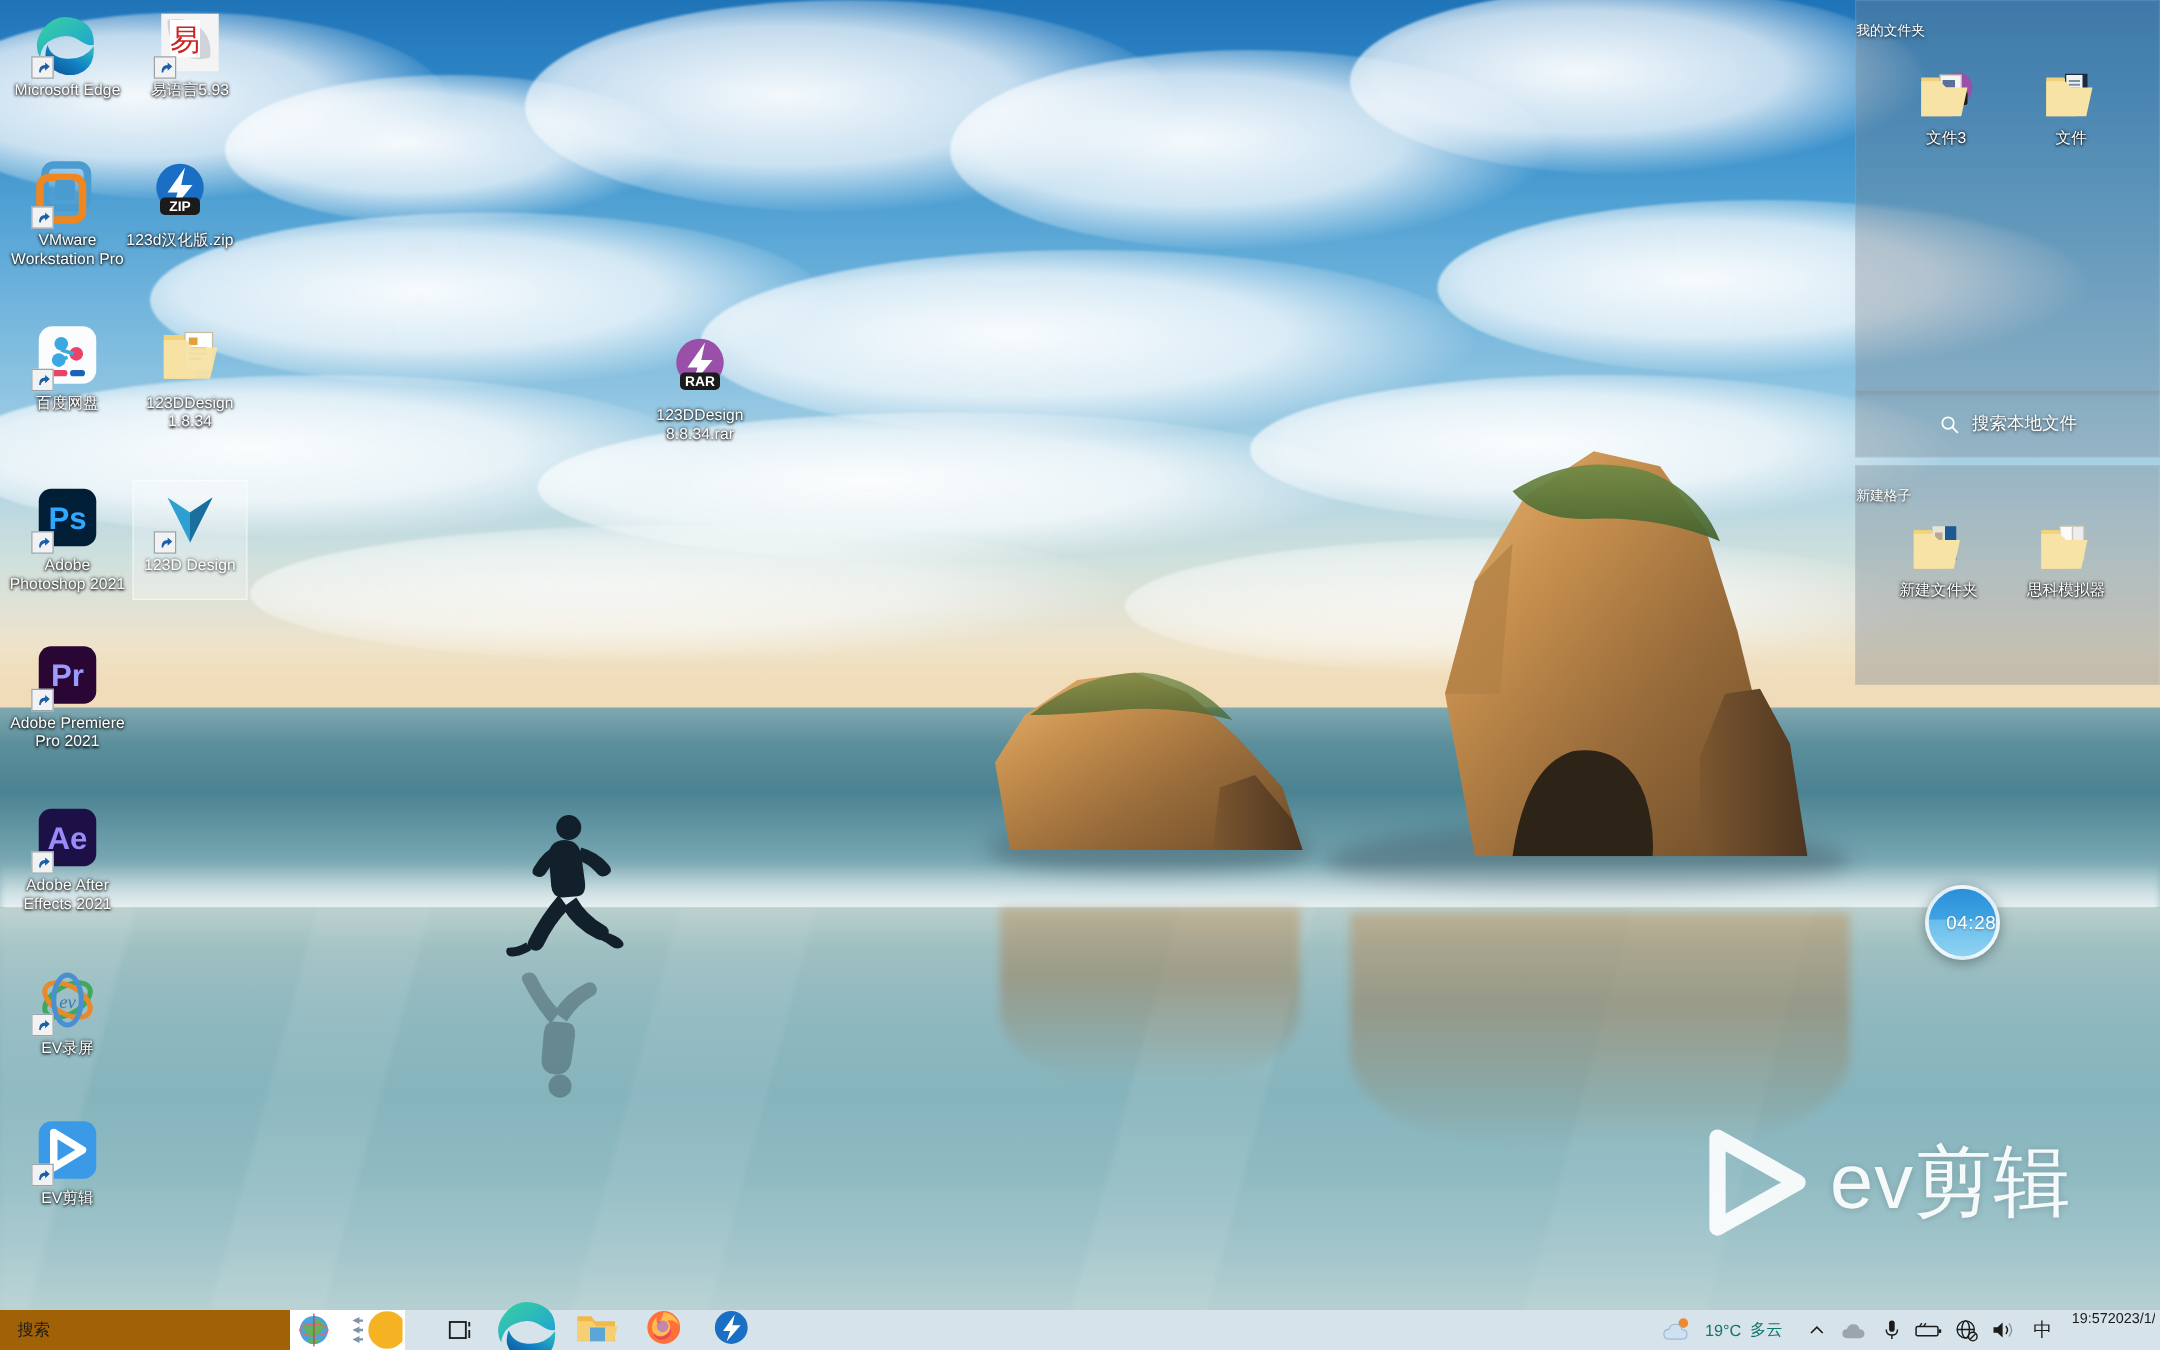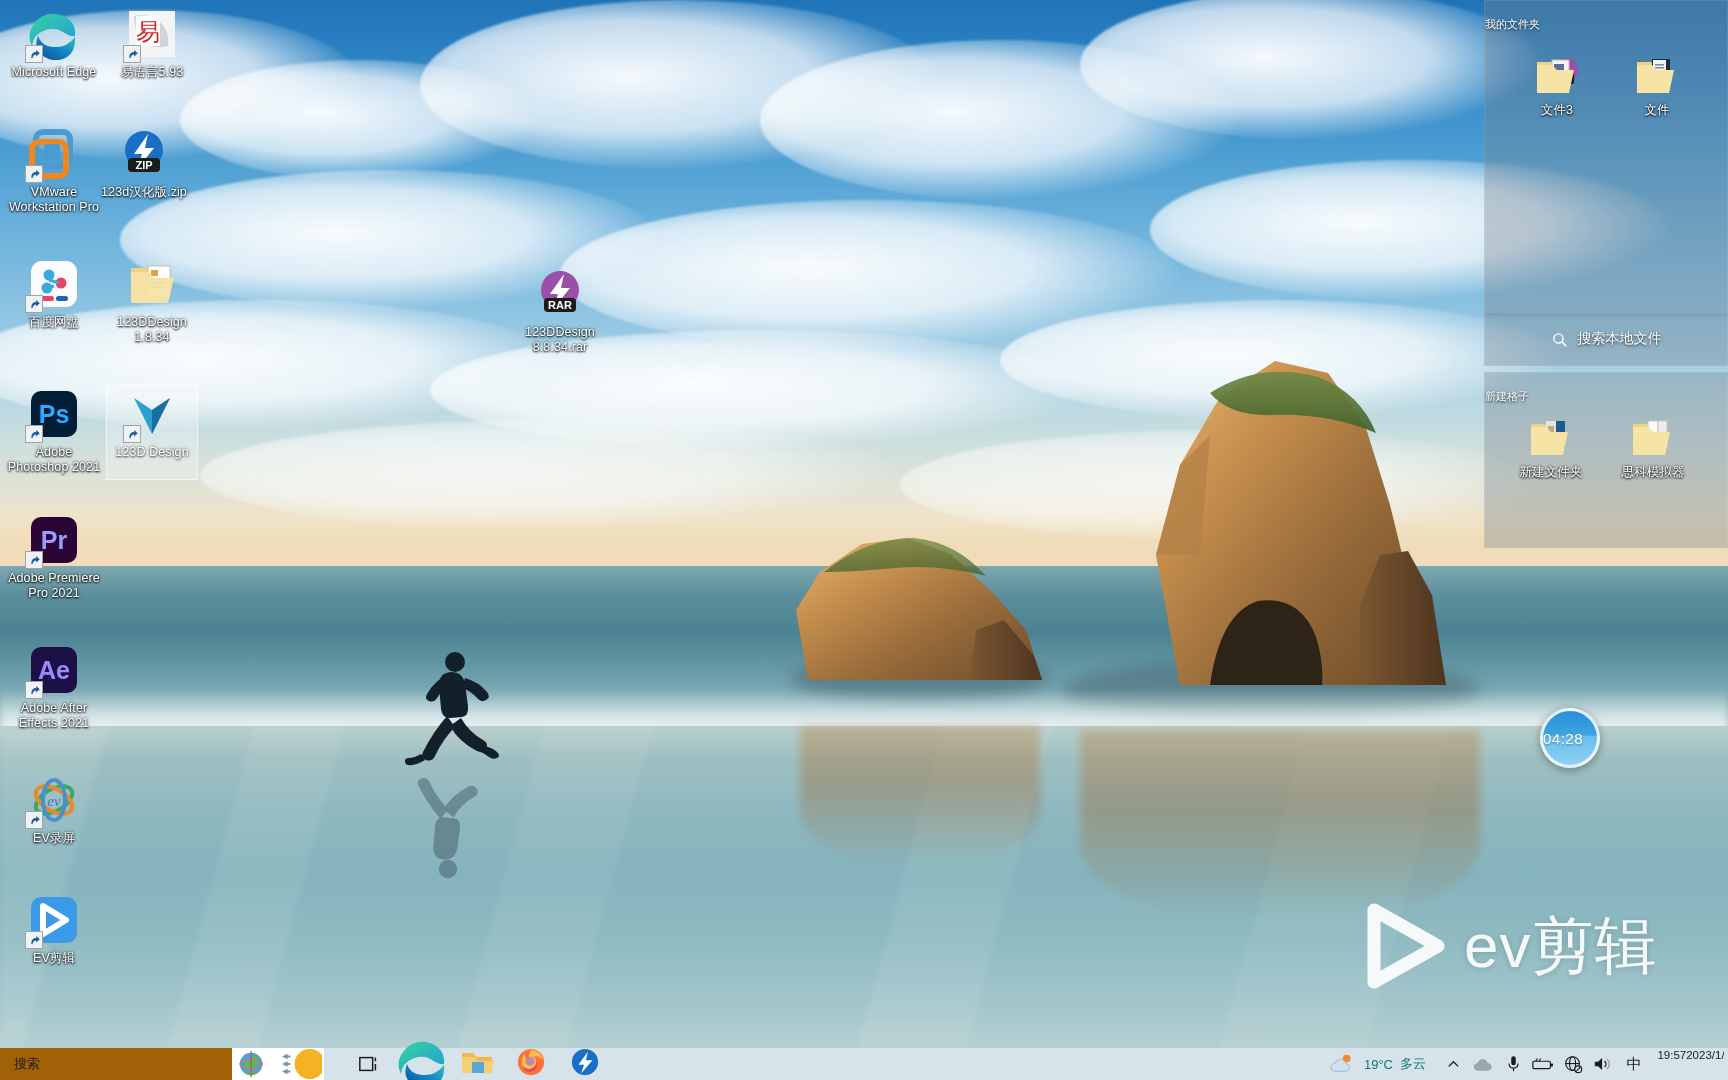--- a/index.html
+++ b/index.html
@@ -103,21 +103,21 @@
   }
   .searchbar .mag { width:17px; height:17px; }
   .searchbar .txt { font-size:14px; color:#fff; text-shadow:0 1px 3px rgba(0,0,0,.85); }
 
   
   .timer-bubble {
     position:absolute; width:60px; height:60px; border-radius:50%;
     background:linear-gradient(to bottom,#2a8fd8 0%, #3fa3e2 45%, #67bdec 46%, #8fd2f2 100%);
     border:3px solid rgba(255,255,255,.85);
     box-shadow:0 2px 10px rgba(0,0,0,.35);
-    display:flex; align-items:center; justify-content:flex-start;
+    display:flex; align-items:center; justify-content:flex-end;
     color:#fff; font-size:15px; letter-spacing:.5px;
     text-shadow:0 1px 2px rgba(0,0,0,.35);
   }
 
   
   .watermark {
     position:absolute; display:flex; align-items:center; gap:18px;
     opacity:.92;
   }
   .wm-text {

